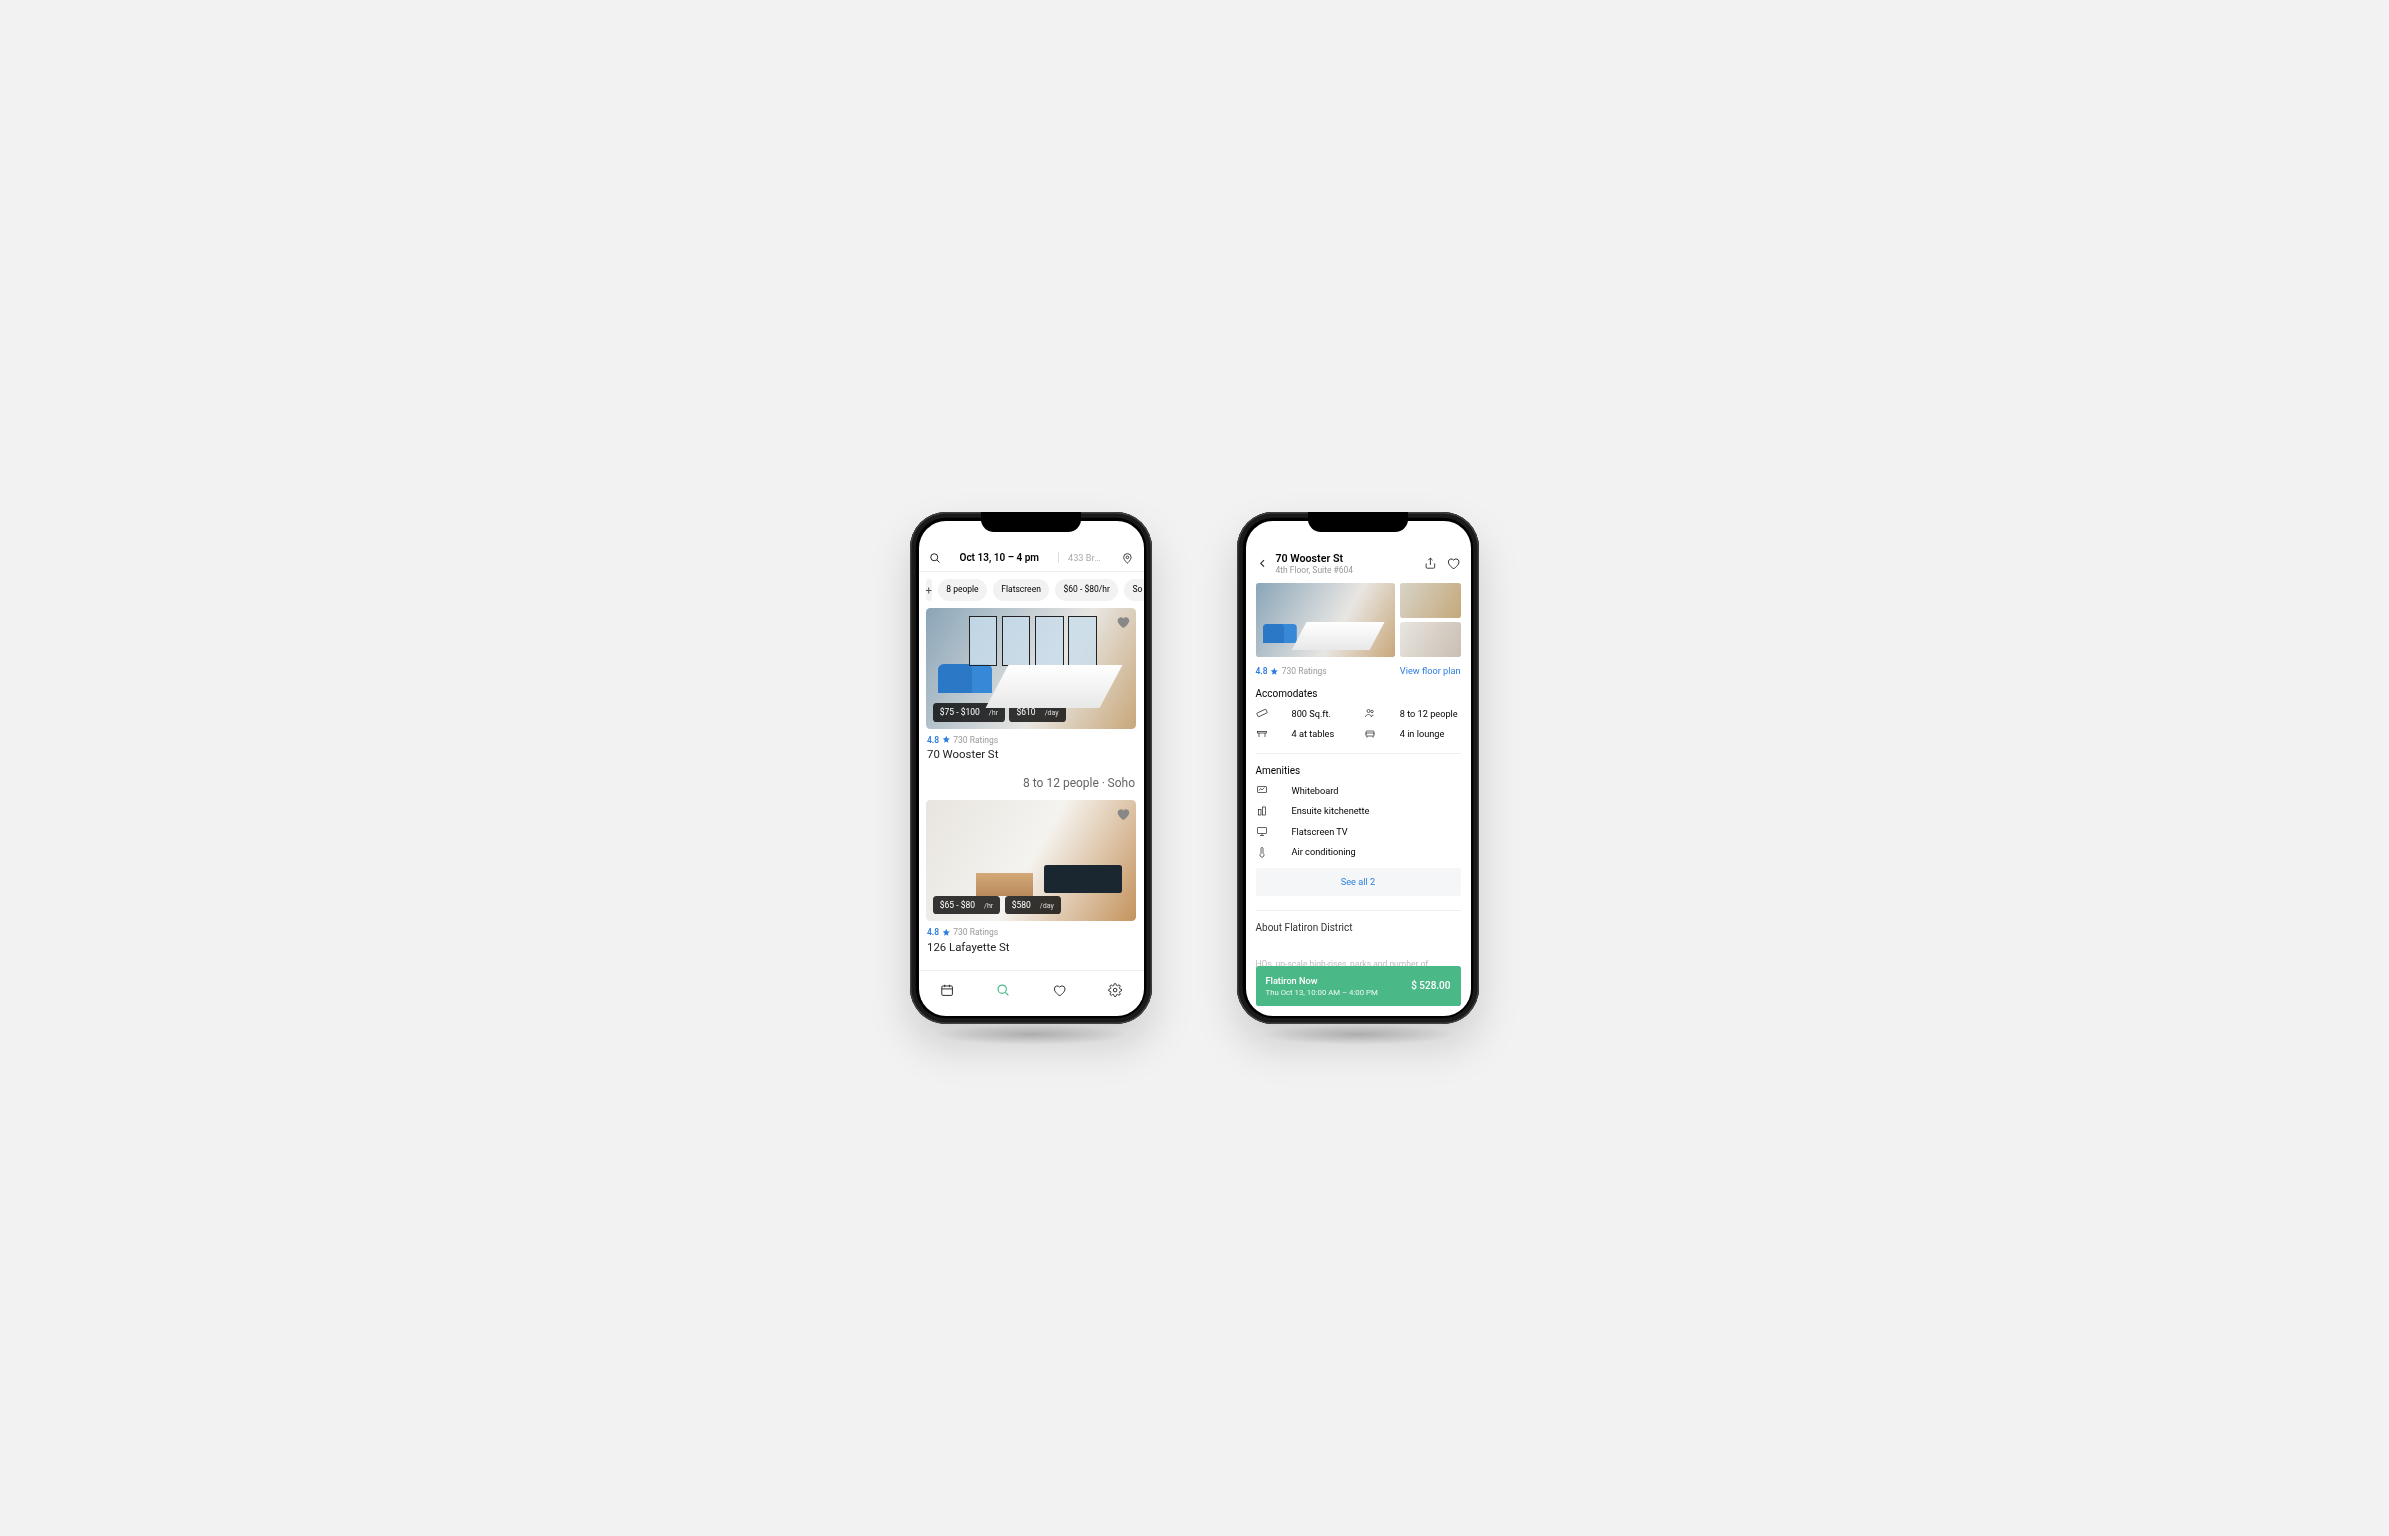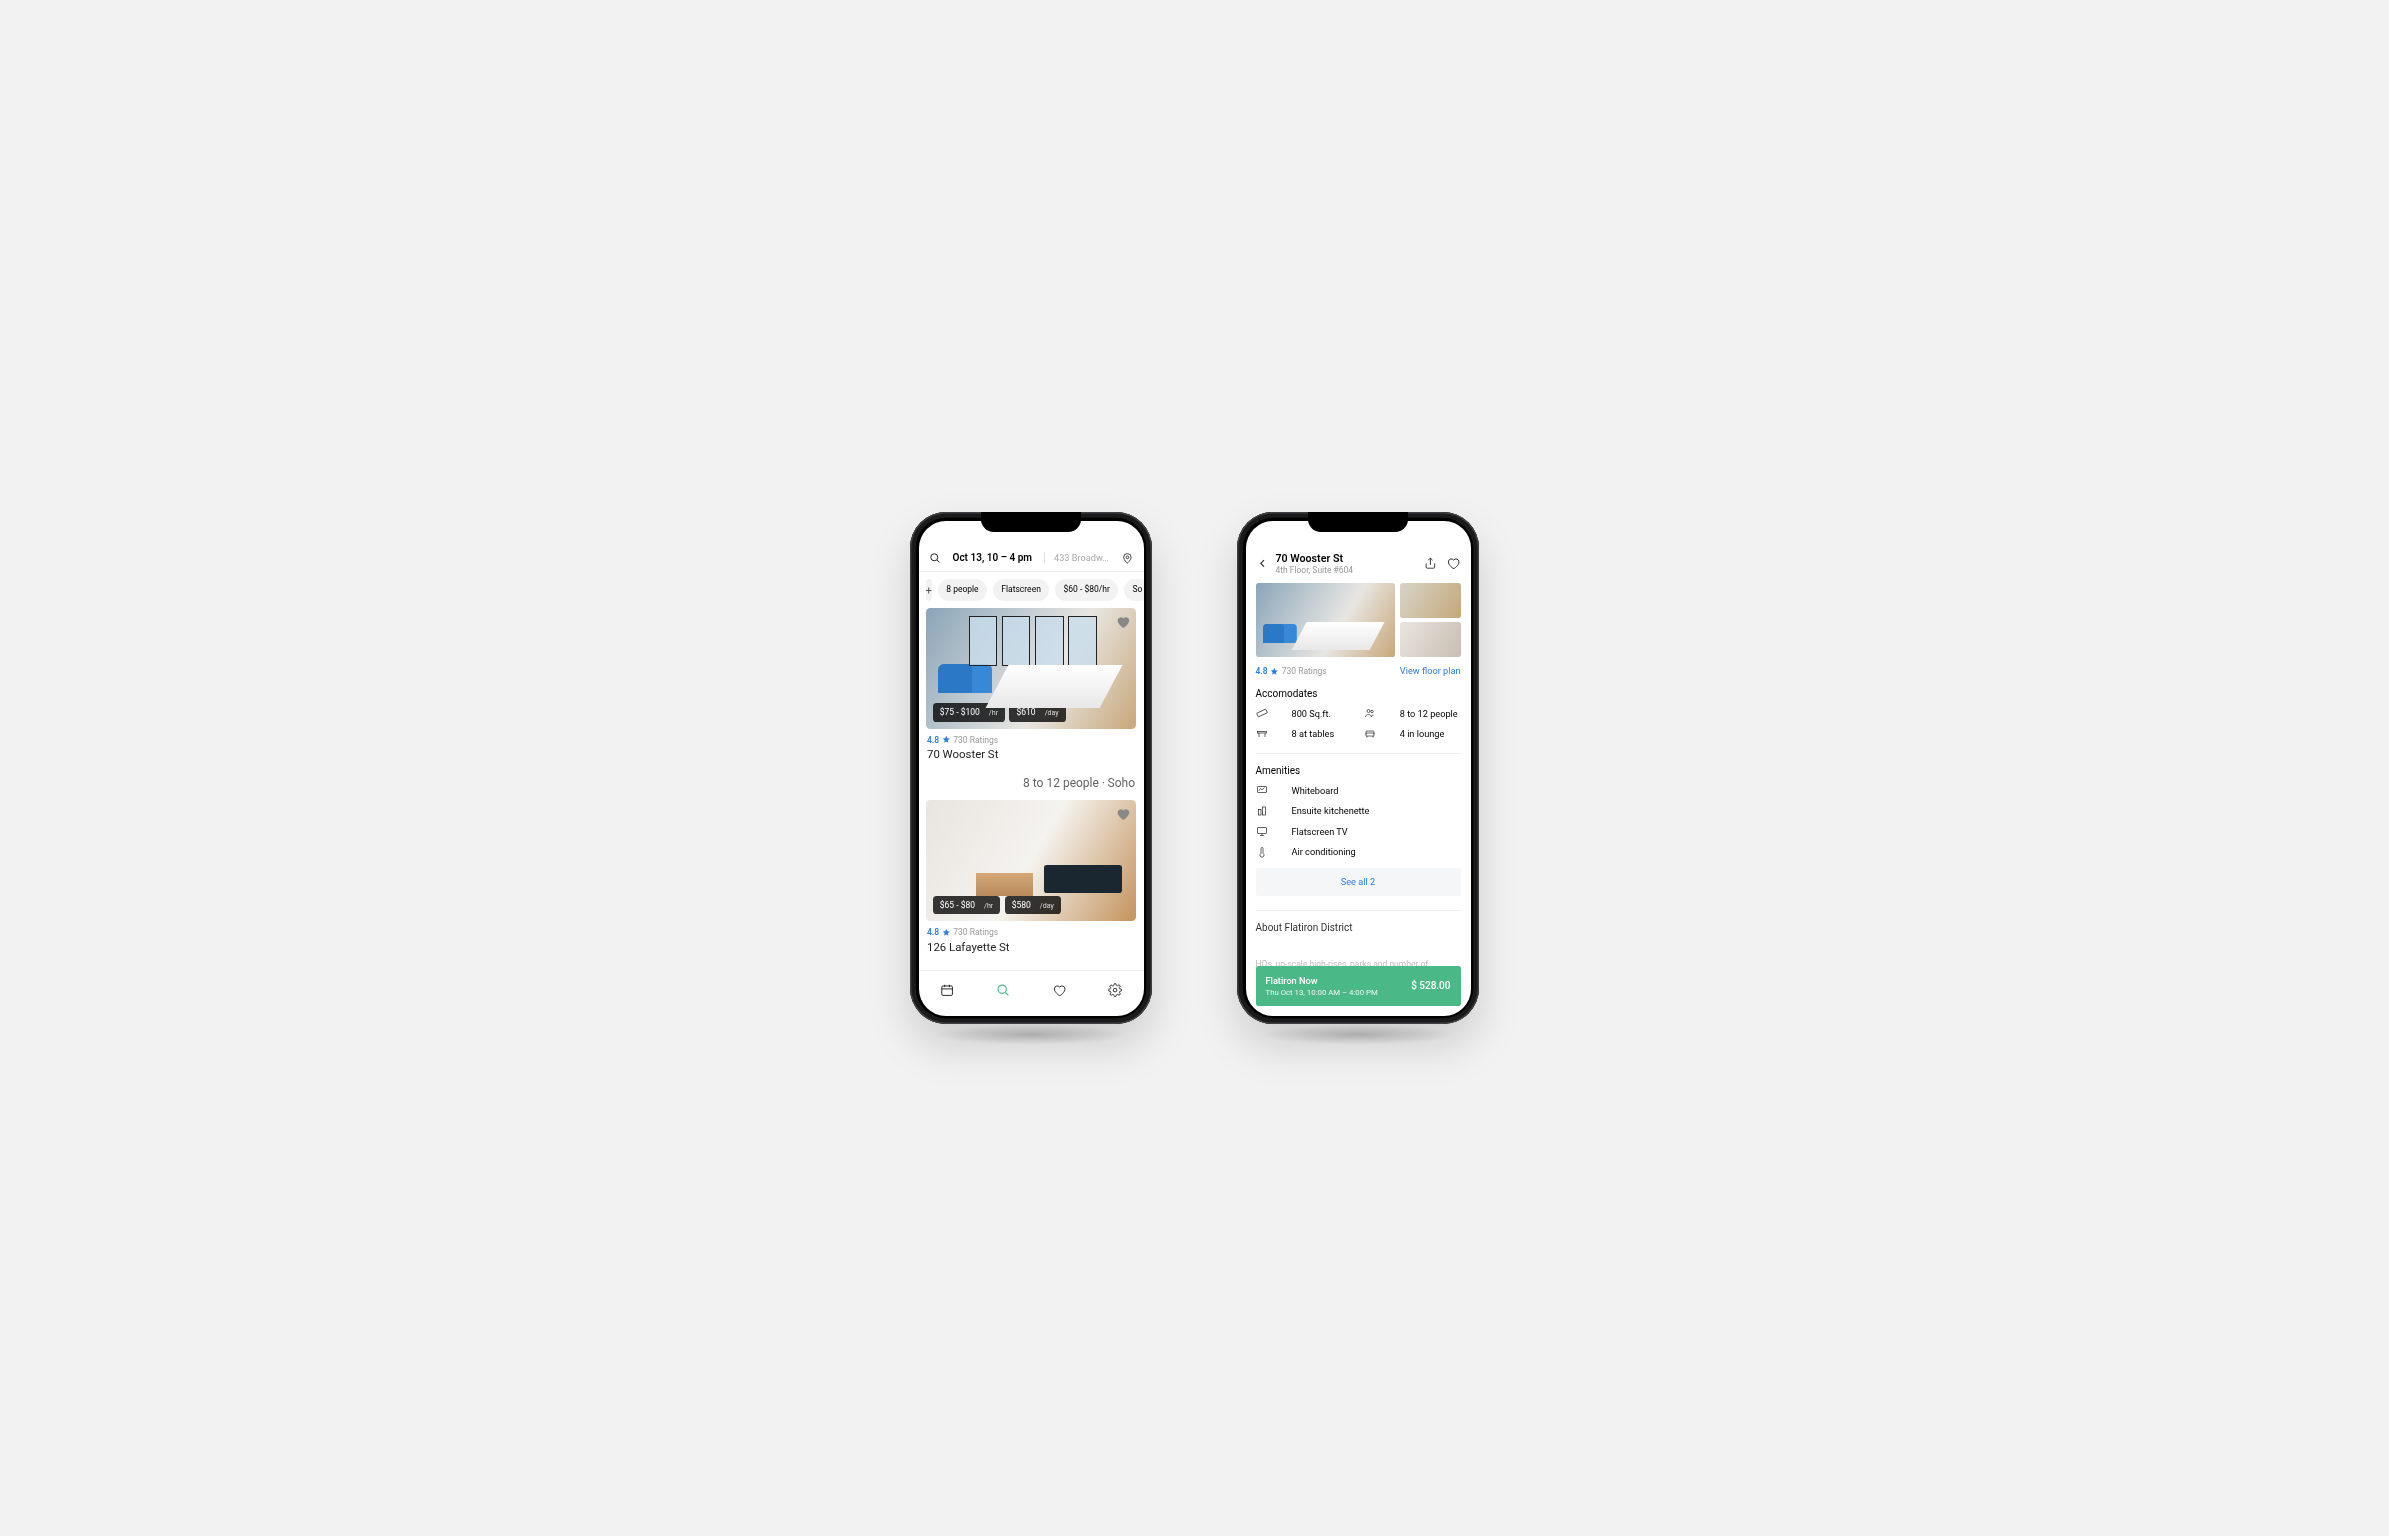--- a/index.html
+++ b/index.html
@@ -49,21 +49,21 @@
   background: #000;
   border-radius: 0 0 12.8px 12.8px;
   z-index: 100;
 }
 
 .searchbar {
   display: flex;
   align-items: center;
   padding: 31px 10px 7.1px;
   border-bottom: 0.7px solid #eee;
-  gap: 12px;
+  gap: 19px;
   text-align: center;
 }
 .searchbar .qry { font-size: 10px; font-weight: 600; }
 .searchbar .loc { color: #aaa; font-size: 9.2px; border-left: 0.7px solid #ddd; padding-left: 9px; white-space: nowrap; overflow: hidden; text-overflow: ellipsis; flex: 1; }
 .filters { display: flex; gap: 5.7px; padding: 7.1px 7.1px; overflow: hidden; }
 .pill { background: #f2f2f2; border-radius: 12.8px; padding: 5px 8.5px; font-size: 8.5px; white-space: nowrap; }
 .pill.plus { width: 21.3px; height: 21.3px; display: flex; align-items: center; justify-content: center; padding: 0; font-size: 11.4px; color: #555; }
 .listings { flex: 1; overflow-y: auto; padding: 0 7.1px 0; }
 .card { margin-bottom: 10px; }
 .photo { width: 100%; height: 121px; border-radius: 4.3px; position: relative; overflow: hidden; }
@@ -336,21 +336,21 @@
           <span>8 to 12 people</span>
         </div>
         <div class="acc-item">
           <span class="icon">
             <svg width="12" height="12" viewBox="0 0 24 24" fill="none" stroke="#222" stroke-width="1.4">
                 <rect x="3" y="7" width="18" height="3"></rect>
                 <line x1="6" y1="10" x2="6" y2="18"></line>
                 <line x1="18" y1="10" x2="18" y2="18"></line>
               </svg>
           </span>
-          <span>8 at tables</span>
+          <span>4 at tables</span>
         </div>
         <div class="acc-item">
           <span class="icon">
             <svg width="12" height="12" viewBox="0 0 24 24" fill="none" stroke="#222" stroke-width="1.4">
                 <rect x="4" y="10" width="16" height="6" rx="1"></rect>
                 <path d="M4 13V8a2 2 0 012-2h12a2 2 0 012 2v5"></path>
                 <line x1="6" y1="16" x2="6" y2="19"></line>
                 <line x1="18" y1="16" x2="18" y2="19"></line>
               </svg>
           </span>

